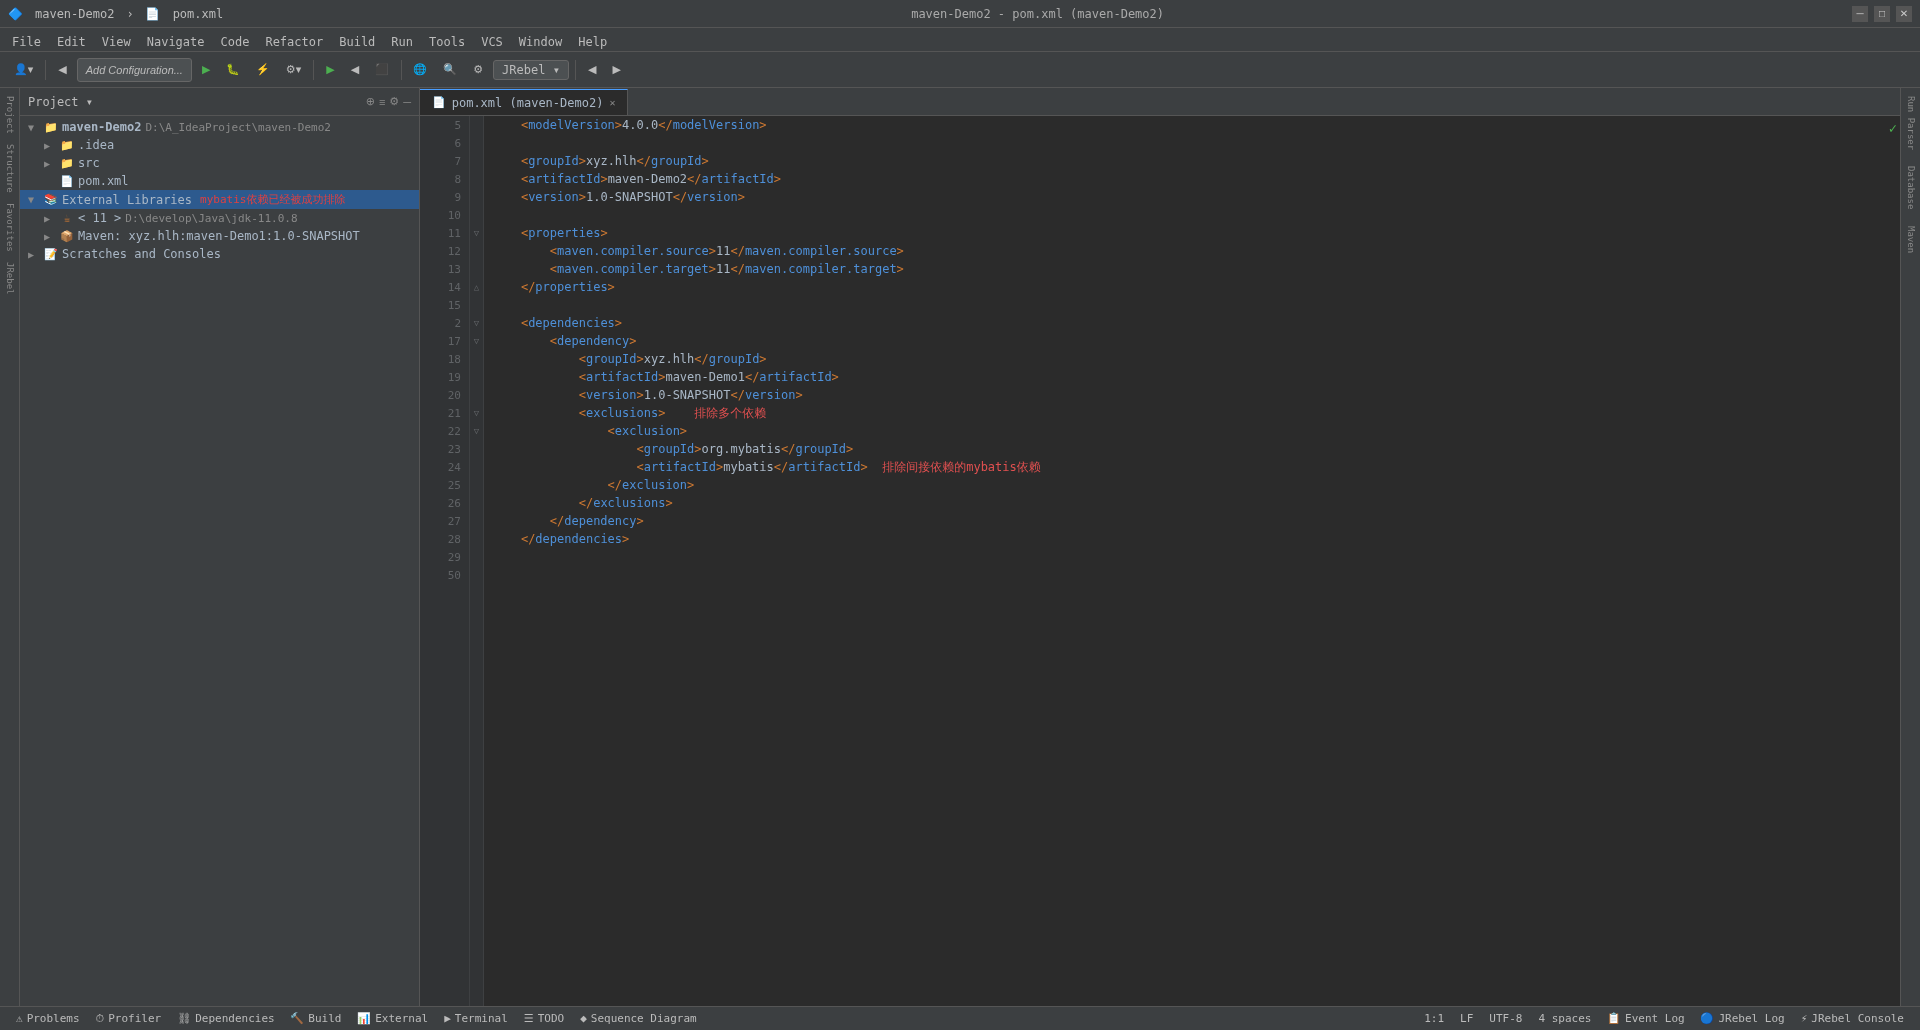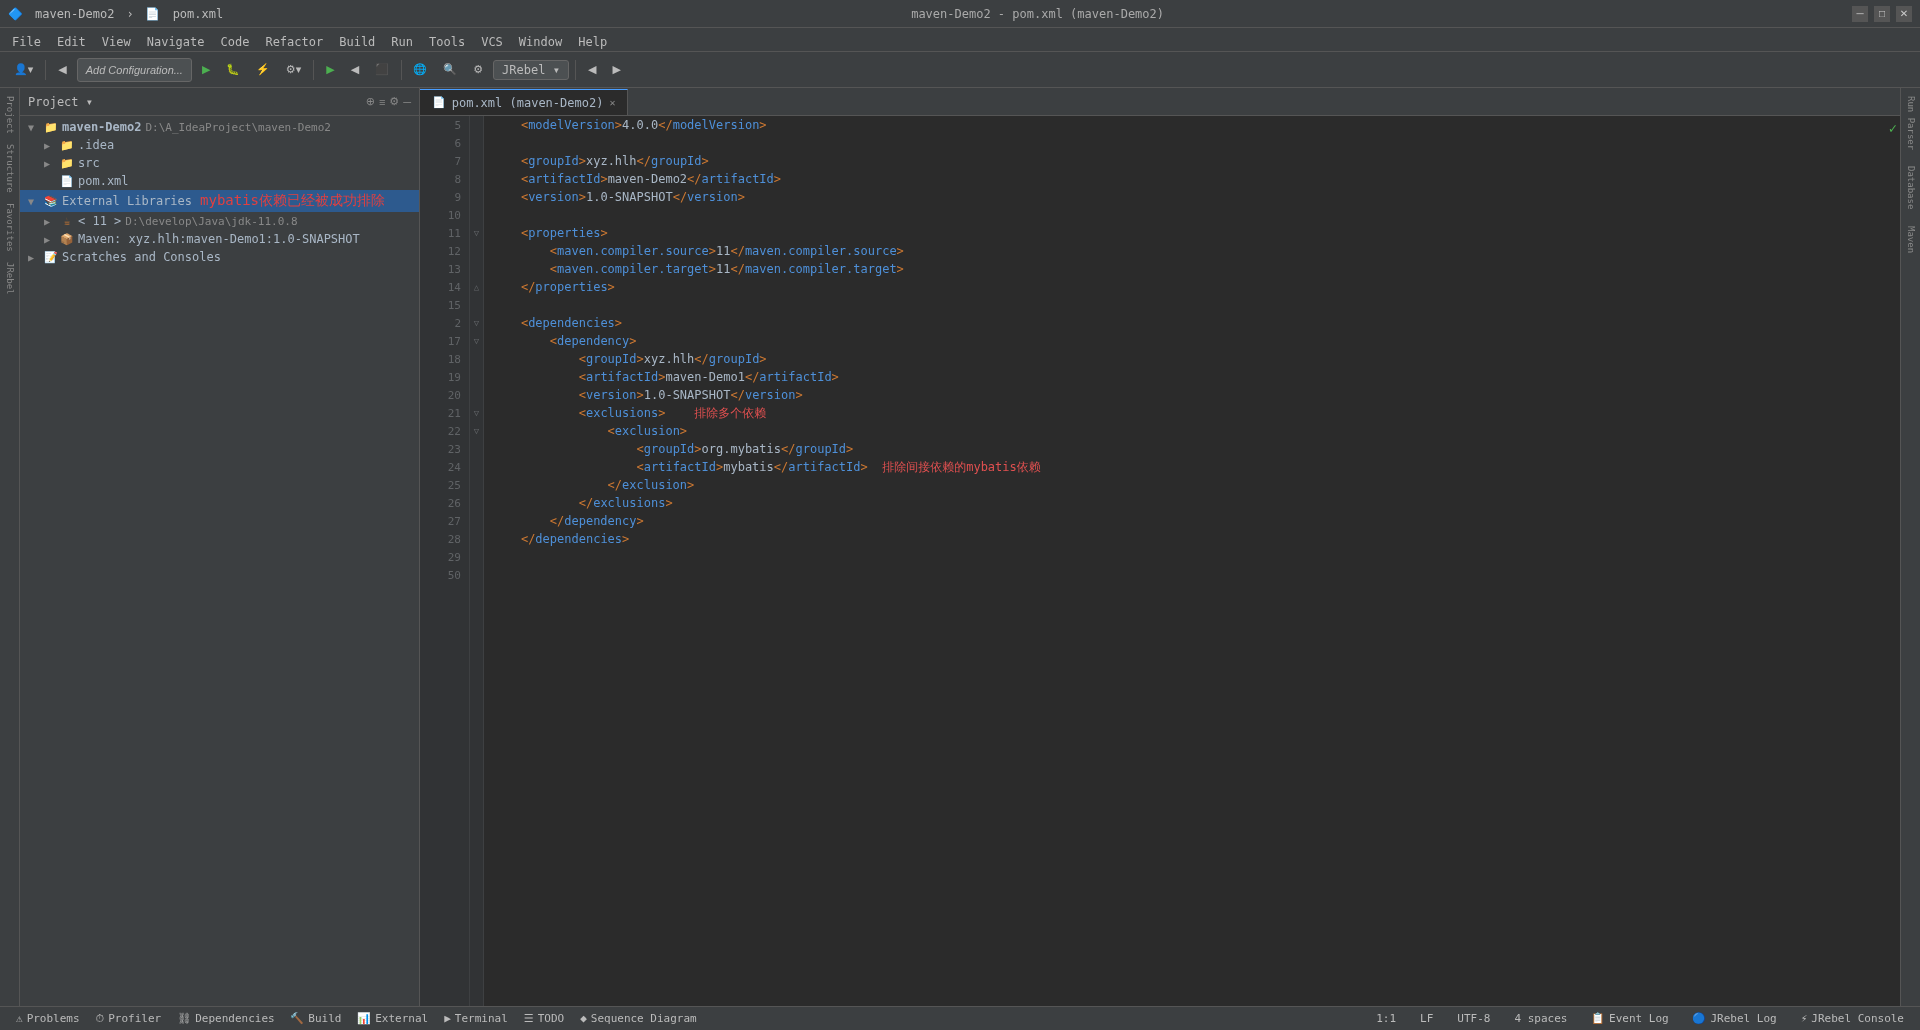--- a/index.html
+++ b/index.html
@@ -40,21 +40,21 @@
     .tree { flex: 1; overflow-y: auto; padding: 2px 0; }
     .tree-item { display: flex; align-items: center; padding: 2px 8px; cursor: pointer; font-size: 12px; gap: 4px; }
     .tree-item.selected { background: #2d5a8e; }
     .tree-arrow { color: #888; font-size: 10px; width: 12px; }
     .tree-icon { width: 14px; height: 14px; display: flex; align-items: center; justify-content: center; font-size: 11px; }
     .tree-label { color: #a9b7c6; }
     .tree-label-gray { color: #888; font-size: 11px; }
     .tree-indent-1 { margin-left: 16px; }
 
     
-    .tooltip-text { color: #e04040; font-size: 14px; margin-left: 4px; }
+    .tooltip-text { color: #e04040; font-size: 11px; margin-left: 4px; }
 
     
     .editor-area { flex: 1; display: flex; flex-direction: column; overflow: hidden; }
     .editor-tabs { height: 28px; background: #3c3f41; display: flex; align-items: flex-end; border-bottom: 1px solid #555; }
     .editor-tab { height: 26px; padding: 0 12px; display: flex; align-items: center; gap: 6px; cursor: pointer; font-size: 12px; color: #888; background: #3c3f41; border-right: 1px solid #555; }
     .editor-tab.active { background: #2b2b2b; color: #a9b7c6; border-top: 1px solid #4a9eff; }
     .tab-close { font-size: 10px; color: #888; cursor: pointer; }
     .tab-icon { color: #e8a84a; font-size: 11px; }
 
     
@@ -69,21 +69,21 @@
     
     .bottom-area { display: flex; flex-direction: column; border-top: 1px solid #555; flex-shrink: 0; }
     .bottom-tabs { height: 28px; background: #3c3f41; display: flex; align-items: center; padding: 0 8px; gap: 0; border-bottom: 1px solid #555; }
     .bottom-tab { padding: 4px 12px; font-size: 12px; color: #888; cursor: pointer; border-bottom: 2px solid transparent; }
     .bottom-tab.active { color: #a9b7c6; border-bottom: 2px solid #4a9eff; }
 
     
     .status-bar { height: 24px; background: #3c3f41; display: flex; align-items: center; justify-content: space-between; padding: 0 8px; border-top: 1px solid #555; flex-shrink: 0; }
     .status-left { display: flex; align-items: center; gap: 0; }
     .status-item { padding: 0 8px; font-size: 11px; color: #bbb; display: flex; align-items: center; gap: 4px; cursor: pointer; height: 24px; }
-    .status-right { display: flex; align-items: flex-start; gap: 8px; margin-left: 40px; }
+    .status-right { display: flex; align-items: flex-start; gap: 0; margin-left: 40px; }
 
     
     .right-sidebar { width: 20px; background: #3c3f41; display: flex; flex-direction: column; align-items: center; padding-top: 4px; gap: 8px; border-left: 1px solid #555; flex-shrink: 0; }
     .right-icon { color: #888; font-size: 9px; writing-mode: vertical-rl; cursor: pointer; padding: 4px 0; white-space: nowrap; }
 
     .xml-bracket { color: #cc7832; }
     .xml-tag-blue { color: #4e90d9; }
 
     
     .green-check { color: #4caf50; font-size: 14px; }

